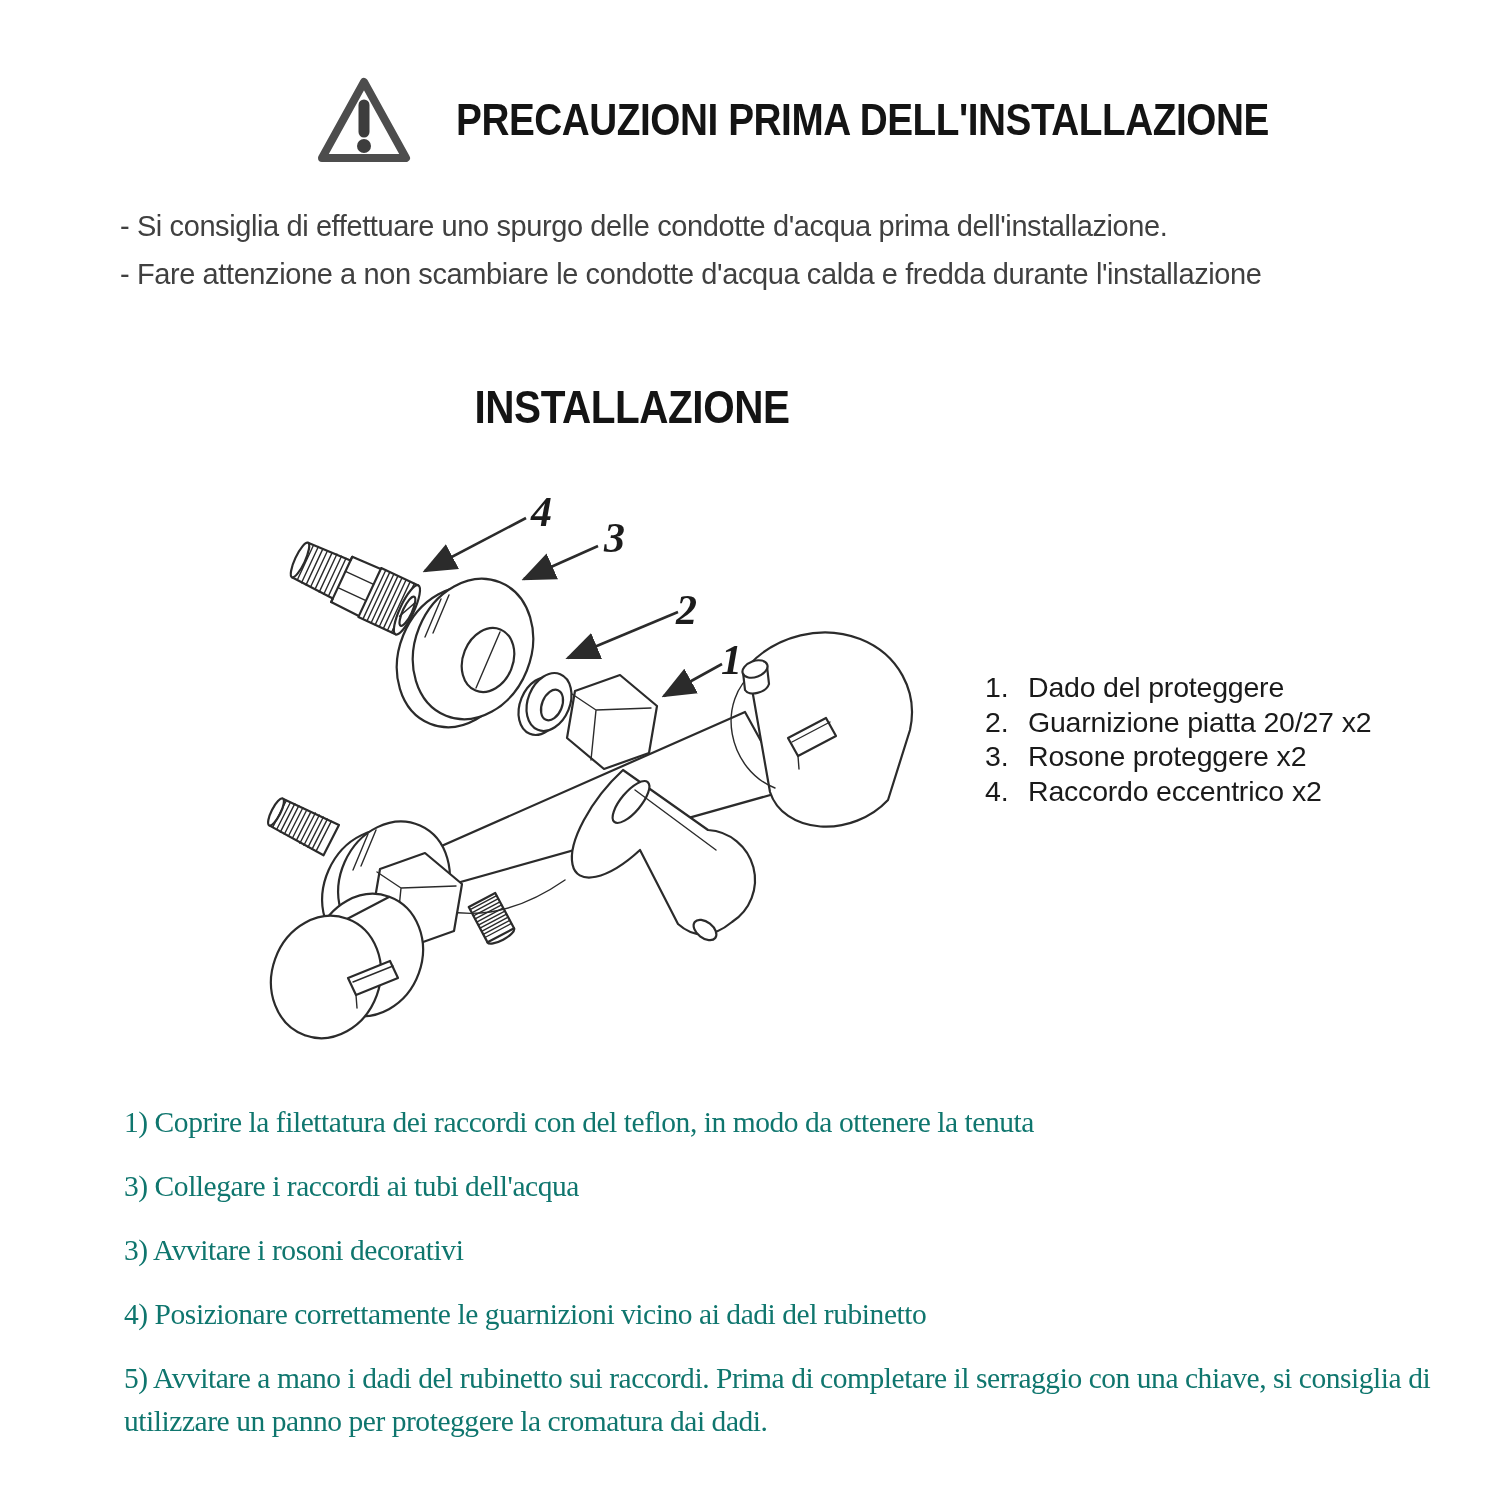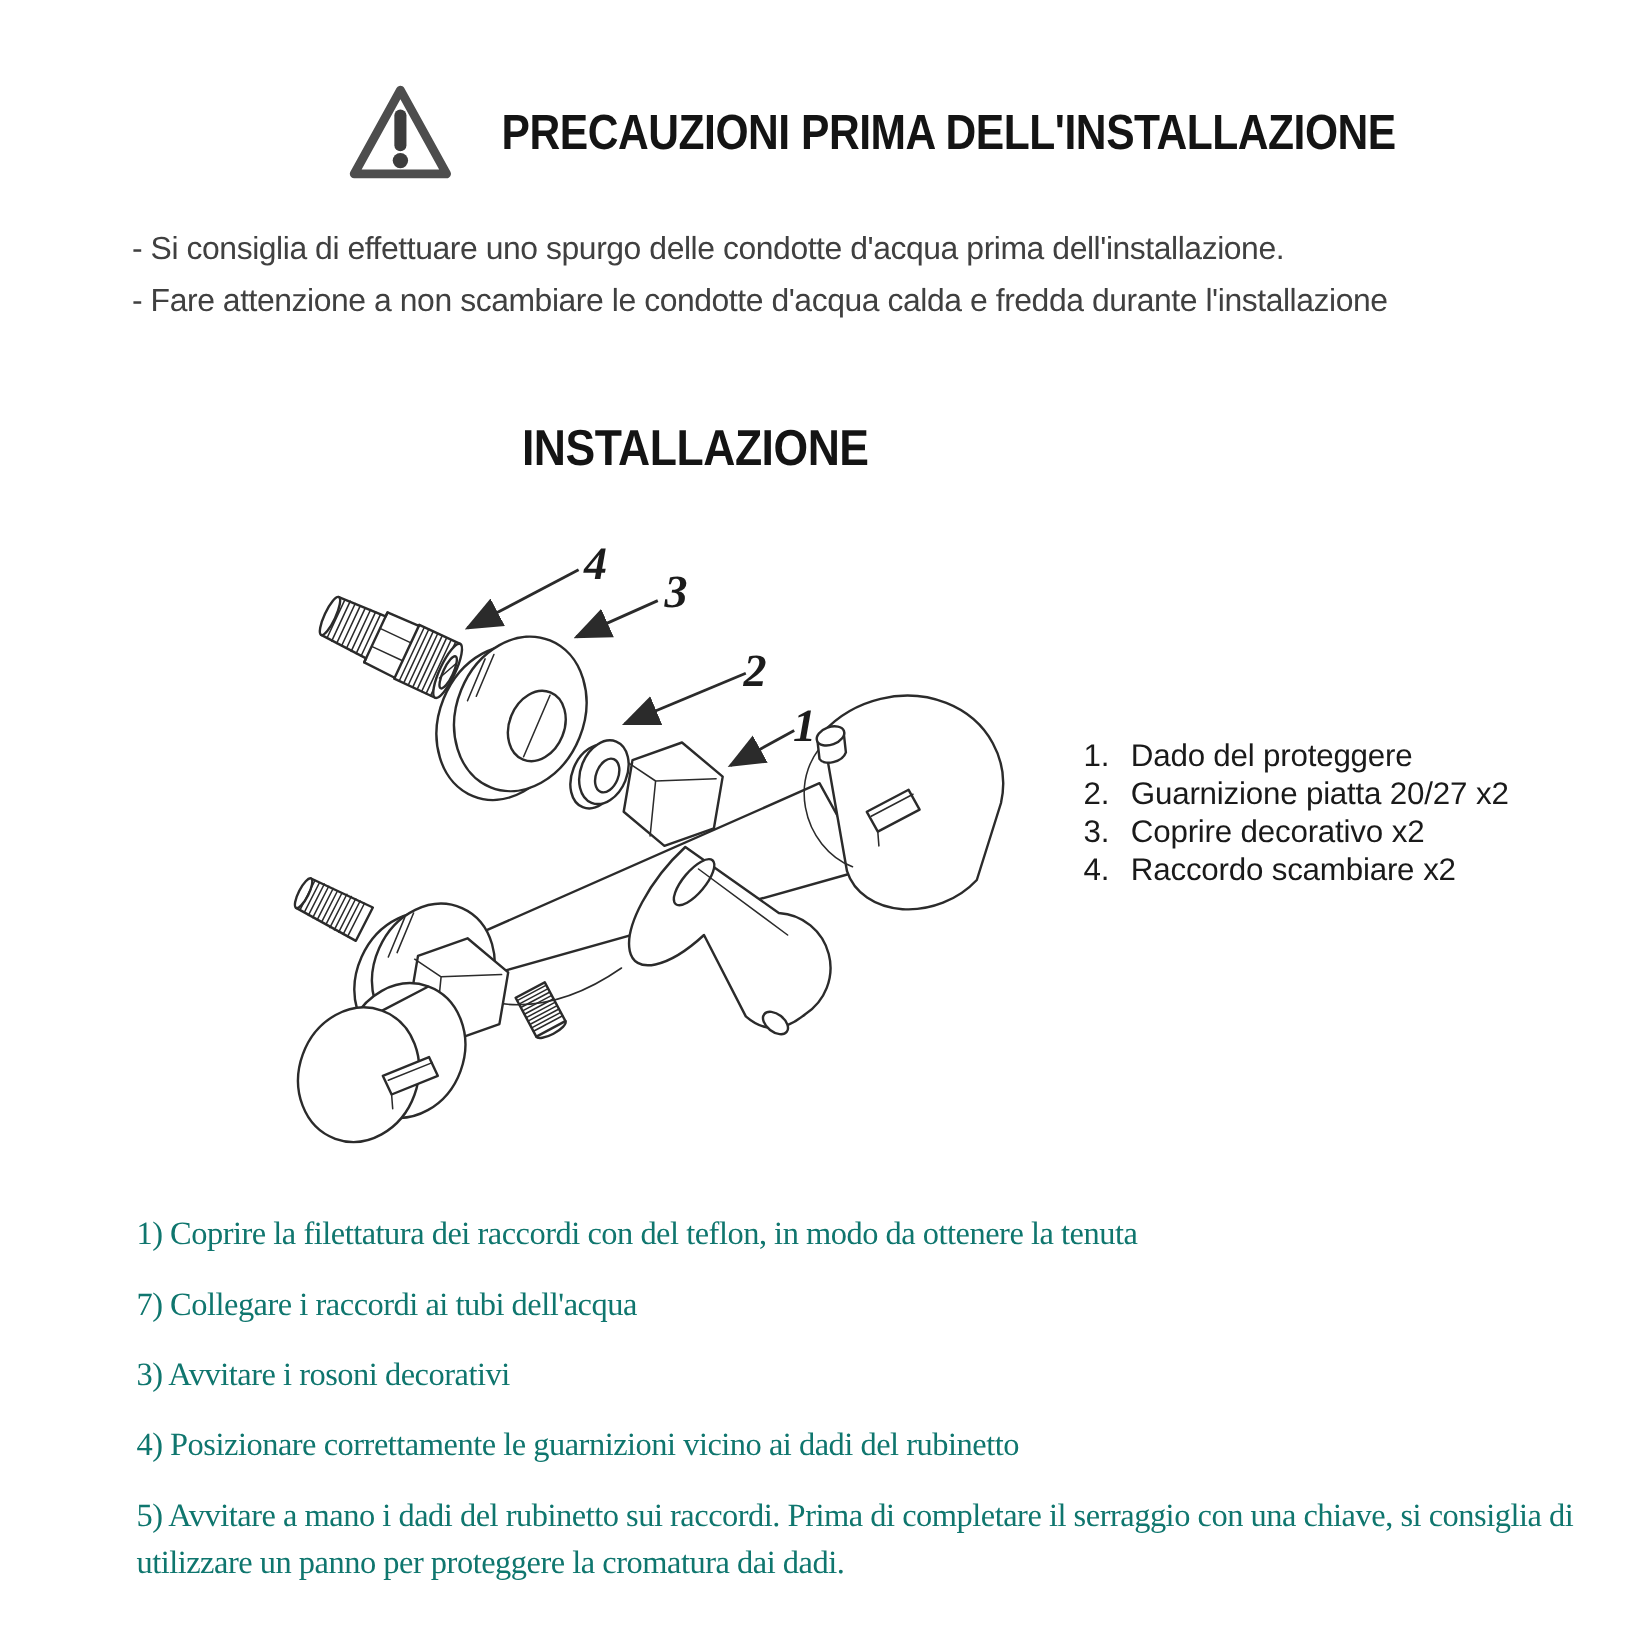--- a/index.html
+++ b/index.html
@@ -154,29 +154,29 @@
     <span class="part-label">Dado del proteggere</span>
     <b class="part-qty"></b>
   </div>
   <div class="part-row">
     <span class="part-num">2.</span>
     <span class="part-label">Guarnizione piatta 20/27</span>
     <b class="part-qty">x2</b>
   </div>
   <div class="part-row">
     <span class="part-num">3.</span>
-    <span class="part-label">Coprire decorativo</span>
+    <span class="part-label">Rosone proteggere</span>
     <b class="part-qty">x2</b>
   </div>
   <div class="part-row">
     <span class="part-num">4.</span>
-    <span class="part-label">Raccordo scambiare</span>
+    <span class="part-label">Raccordo eccentrico</span>
     <b class="part-qty">x2</b>
   </div>
 </div>
 
 <div class="steps">
   <p class="step">1) Coprire la filettatura dei raccordi con del teflon, in modo da ottenere la tenuta</p>
-  <p class="step">7) Collegare i raccordi ai tubi dell'acqua</p>
+  <p class="step">3) Collegare i raccordi ai tubi dell'acqua</p>
   <p class="step">3) Avvitare i rosoni decorativi</p>
   <p class="step">4) Posizionare correttamente le guarnizioni vicino ai dadi del rubinetto</p>
   <p class="step">5) Avvitare a mano i dadi del rubinetto sui raccordi. Prima di completare il serraggio con una chiave, si consiglia di utilizzare un panno per proteggere la cromatura dai dadi.</p>
 </div>
 
 </body></html>

